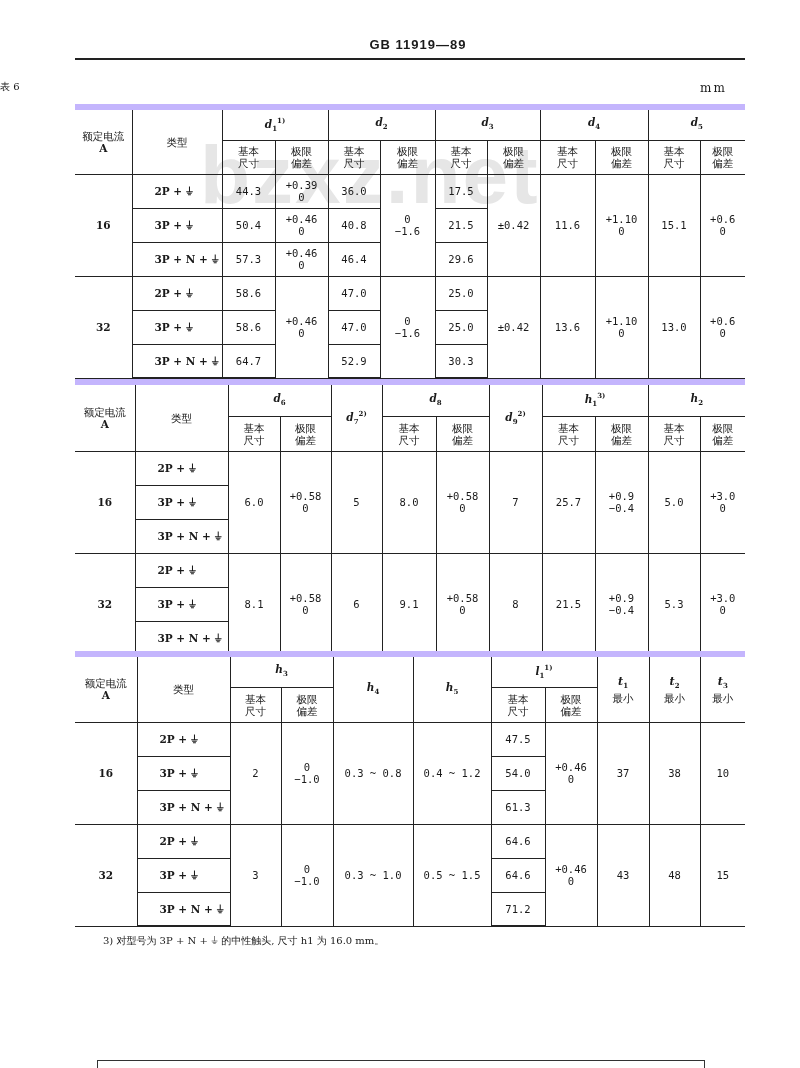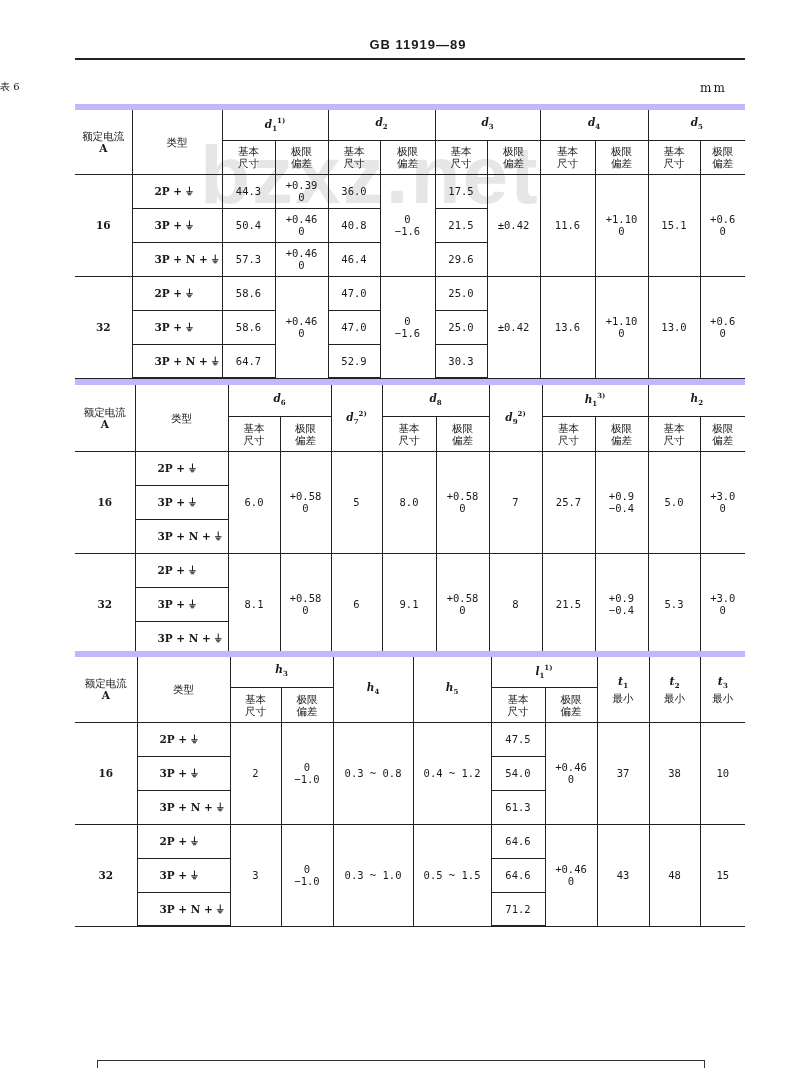--- a/index.html
+++ b/index.html
@@ -330,15 +330,16 @@
     <td class="num">64.6</td>
   </tr>
   <tr class="bot" style="height:34px">
     <td class="type">3P + N + ⏚</td>
     <td class="num">71.2</td>
   </tr>
 </tbody>
   </table>
 
 <div class="notes">
+  <div class="ln">3) 对型号为 3P + N + ⏚ 的中性触头, 尺寸 h1 为 16.0 mm。</div>
 </div>
 
 <div class="box-bottom"></div>
 
 </body></html>

